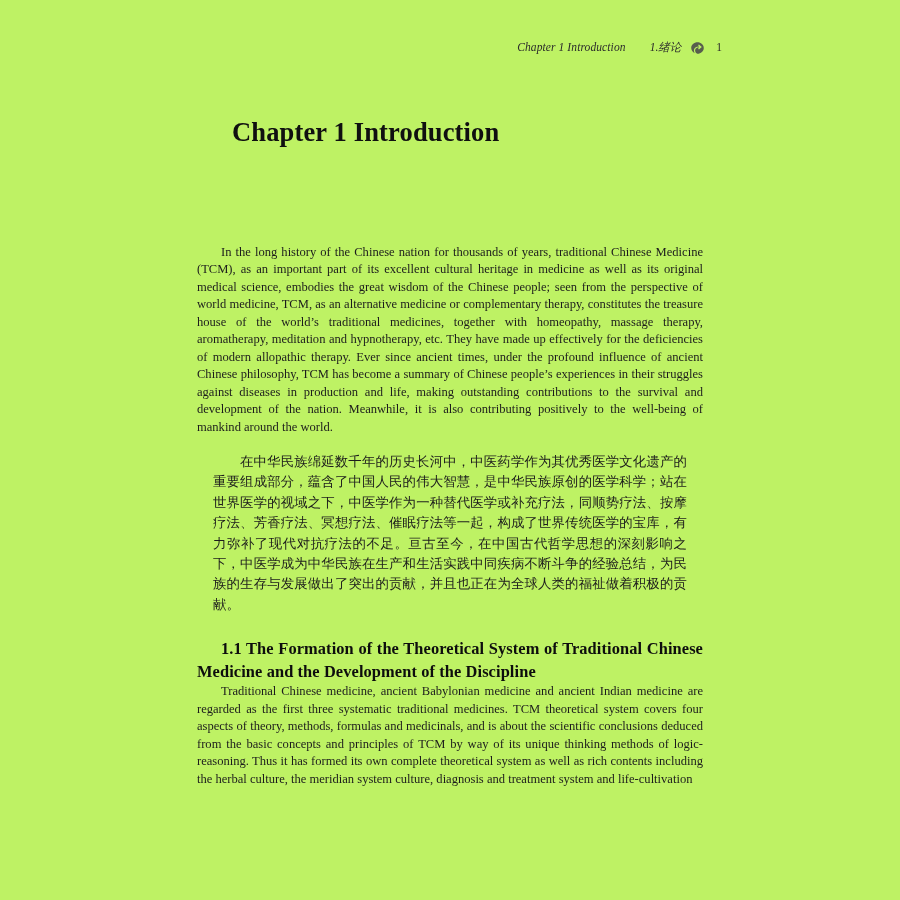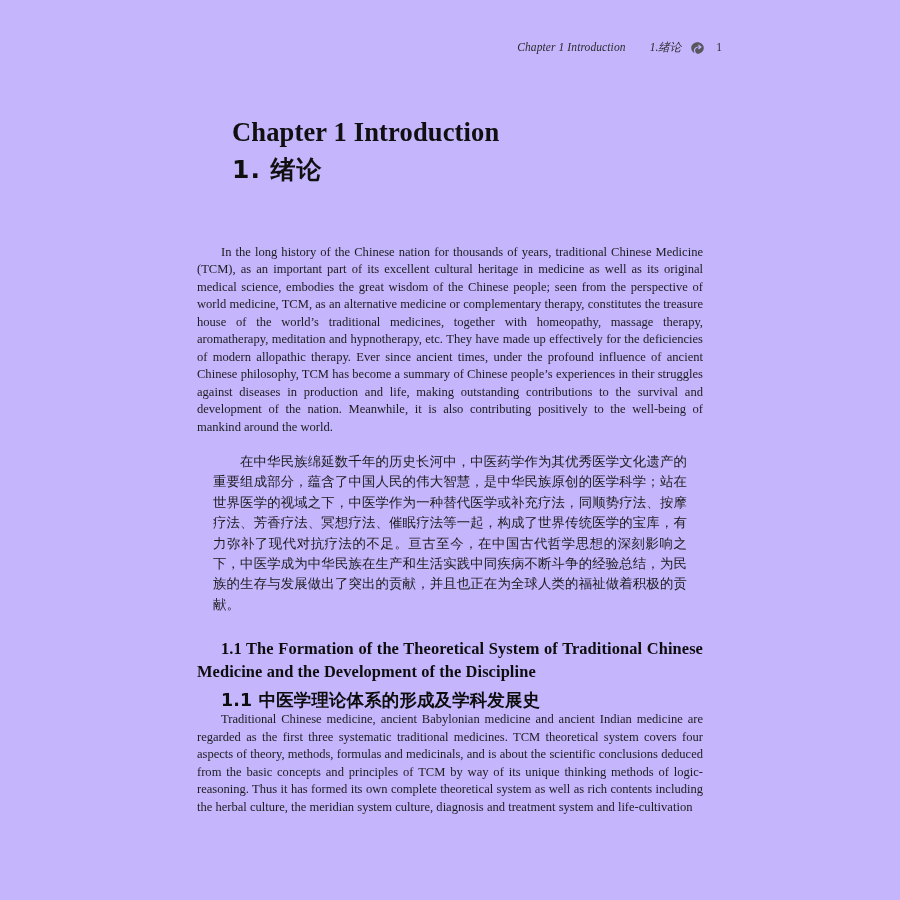--- a/index.html
+++ b/index.html
@@ -13,21 +13,21 @@
     overflow: hidden;
     font-family: "Liberation Serif", "DejaVu Serif", serif;
     color: #1a1a1a;
     -webkit-font-smoothing: antialiased;
   }
 
   .page {
     position: relative;
     width: 900px;
     height: 900px;
-    background: #c4b5fd;
+    background: #bef264;
   }
 
   
   .running-header {
     position: absolute;
     top: 38px;
     left: 197px;
     right: 178px;
     height: 20px;
     display: flex;
@@ -161,30 +161,28 @@
     <span class="hdr-icon">
       <svg viewBox="0 0 16 16" width="15" height="15" aria-hidden="true">
         <path d="M8 1.2C4.3 1.2 1.3 3.8 1.3 7.4c0 2.4 1.5 4.5 3.8 5.6 -0.9-1.4-1.2-3-0.6-4.5 0.8-2.1 3.2-3 5.4-2.6L8.6 4.6l0.9-0.9 3.1 2.6 -3.1 2.7 -0.9-0.9 1.3-1.2c-1.7-0.3-3.5 0.3-4.2 1.9 -0.7 1.6 0 3.5 1.6 4.6 0.2 0.1 0.5 0.2 0.7 0.3C11.6 13.5 14.7 10.8 14.7 7.4 14.7 3.8 11.7 1.2 8 1.2z" fill="#4a4a4a"></path>
       </svg>
     </span>
     <span class="hdr-pageno">1</span>
   </div>
 
   <div class="chapter-title-block">
     <h1 class="chapter-title-en">Chapter 1 Introduction</h1>
-    <h2 class="chapter-title-zh">1. 绪论</h2>
   </div>
 
   <div class="content">
 
     <p class="body-en">In the long history of the Chinese nation for thousands of years, traditional Chinese Medicine (TCM), as an important part of its excellent cultural heritage in medicine as well as its original medical science, embodies the great wisdom of the Chinese people; seen from the perspective of world medicine, TCM, as an alternative medicine or complementary therapy, constitutes the treasure house of the world’s traditional medicines, together with homeopathy, massage therapy, aromatherapy, meditation and hypnotherapy, etc. They have made up effectively for the deficiencies of modern allopathic therapy. Ever since ancient times, under the profound influence of ancient Chinese philosophy, TCM has become a summary of Chinese people’s experiences in their struggles against diseases in production and life, making outstanding contributions to the survival and development of the nation. Meanwhile, it is also contributing positively to the well-being of mankind around the world.</p>
 
     <p class="body-zh gap-zh-para">在中华民族绵延数千年的历史长河中，中医药学作为其优秀医学文化遗产的重要组成部分，蕴含了中国人民的伟大智慧，是中华民族原创的医学科学；站在世界医学的视域之下，中医学作为一种替代医学或补充疗法，同顺势疗法、按摩疗法、芳香疗法、冥想疗法、催眠疗法等一起，构成了世界传统医学的宝库，有力弥补了现代对抗疗法的不足。亘古至今，在中国古代哲学思想的深刻影响之下，中医学成为中华民族在生产和生活实践中同疾病不断斗争的经验总结，为民族的生存与发展做出了突出的贡献，并且也正在为全球人类的福祉做着积极的贡献。</p>
 
     <h3 class="section-heading-en">1.1 The Formation of the Theoretical System of Traditional Chinese Medicine and the Development of the Discipline</h3>
 
-    <h4 class="section-heading-zh">1.1 中医学理论体系的形成及学科发展史</h4>
 
     <p class="body-en gap-before-para">Traditional Chinese medicine, ancient Babylonian medicine and ancient Indian medicine are regarded as the first three systematic traditional medicines. TCM theoretical system covers four aspects of theory, methods, formulas and medicinals, and is about the scientific conclusions deduced from the basic concepts and principles of TCM by way of its unique thinking methods of logic-reasoning. Thus it has formed its own complete theoretical system as well as rich contents including the herbal culture, the meridian system culture, diagnosis and treatment system and life-cultivation</p>
 
   </div>
 
 </div>
 
 </body></html>

